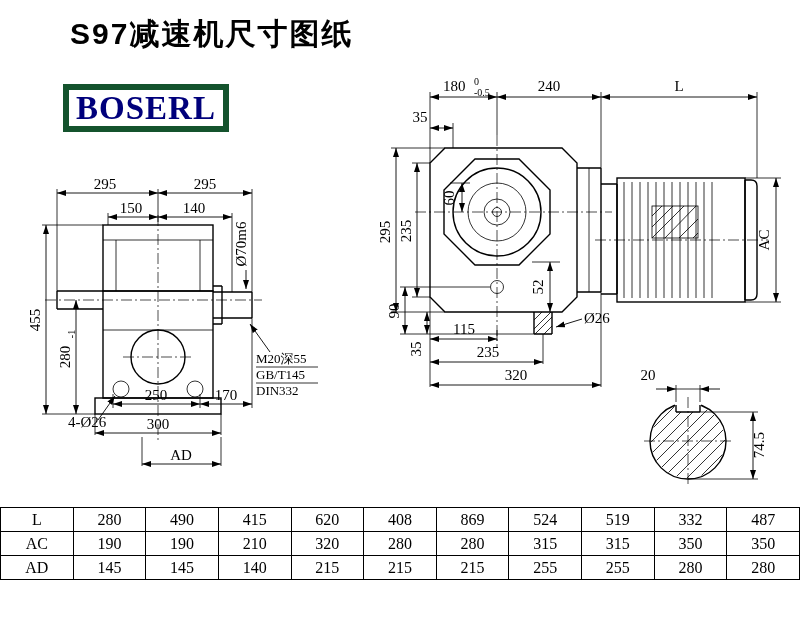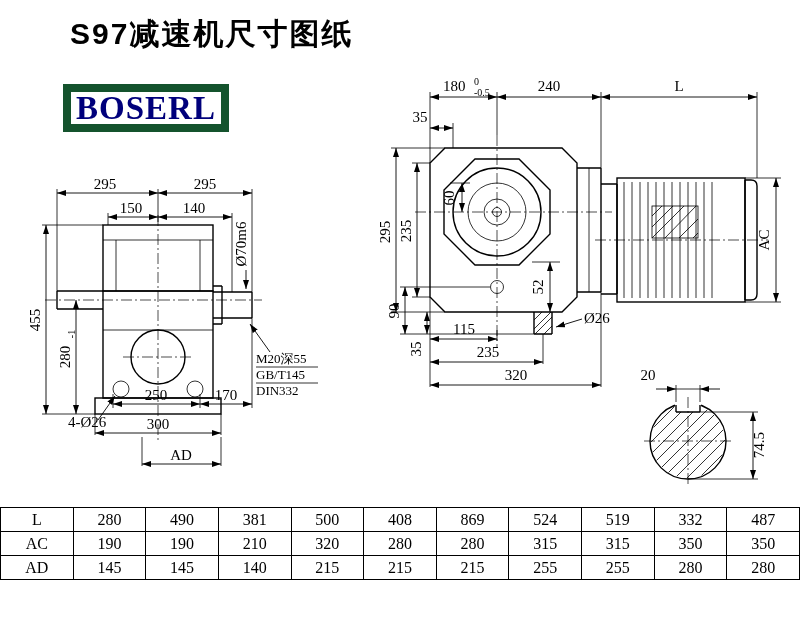--- a/index.html
+++ b/index.html
@@ -1,20 +1,20 @@
 <!DOCTYPE html>
 <html><head>
 <meta charset="utf-8">
 <style>
   * { margin:0; padding:0; box-sizing:border-box; }
   html,body { background:#fff; }
   body { width:800px; height:625px; font-family:"Liberation Sans", sans-serif; }
   #page { position:relative; width:800px; height:599px; background:#fff; overflow:hidden; }
   .title { position:absolute; left:70px; top:14px; font-size:30px; font-weight:bold; color:#000; letter-spacing:2px; }
-  .logo { position:absolute; left:63px; top:84px; width:166px; height:48px; border:8px solid #14532d; display:flex; align-items:center; justify-content:center; background:#fff; }
+  .logo { position:absolute; left:63px; top:84px; width:166px; height:48px; border:6px solid #14532d; display:flex; align-items:center; justify-content:center; background:#fff; }
   .logo span { font-family:"Liberation Serif", serif; font-weight:bold; font-size:33px; color:#00007B; letter-spacing:1px; line-height:1; }
   svg.draw { position:absolute; left:0; top:0; }
   .ol { fill:none; stroke:#000; stroke-width:1.4; }
   .th { fill:none; stroke:#000; stroke-width:0.8; }
   .dim { fill:none; stroke:#000; stroke-width:0.9; }
   .cl { fill:none; stroke:#000; stroke-width:0.7; stroke-dasharray:11 3 2 3; }
   .dt { font-family:"Liberation Serif", serif; font-size:15px; fill:#000; }
   .dts { font-family:"Liberation Serif", serif; font-size:10px; fill:#000; }
   .note { font-family:"Liberation Serif", serif; font-size:13px; fill:#000; }
   table.dims { position:absolute; left:0; top:507px; width:800px; border-collapse:collapse; table-layout:fixed; font-family:"Liberation Serif", serif; background:#fff; }
@@ -205,22 +205,22 @@
       <text class="dt" x="764" y="445" text-anchor="middle" transform="rotate(-90 764 445)">74.5</text>
     </g>
   </svg>
 
   <table class="dims">
     <tbody>
     <tr>
       <td>L</td>
       <td>280</td>
       <td>490</td>
-      <td>381</td>
-      <td>500</td>
+      <td>415</td>
+      <td>620</td>
       <td>408</td>
       <td>869</td>
       <td>524</td>
       <td>519</td>
       <td>332</td>
       <td>487</td>
     </tr>
     <tr>
       <td>AC</td>
       <td>190</td>

